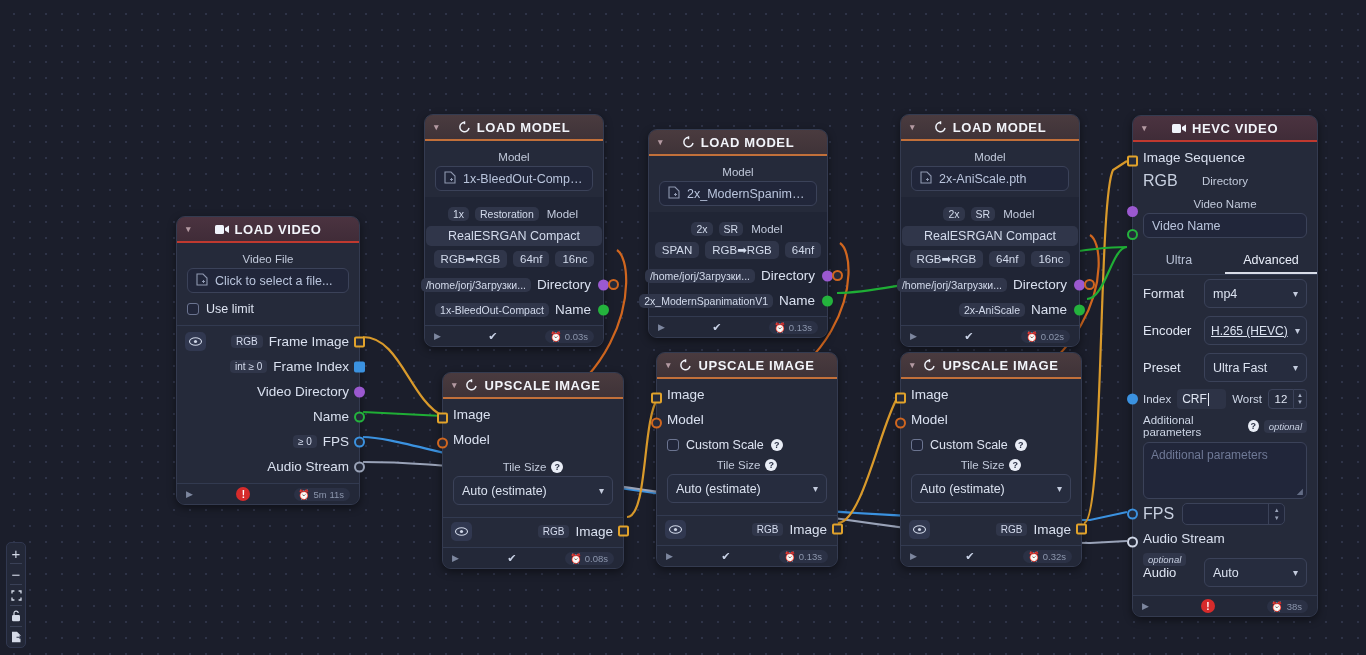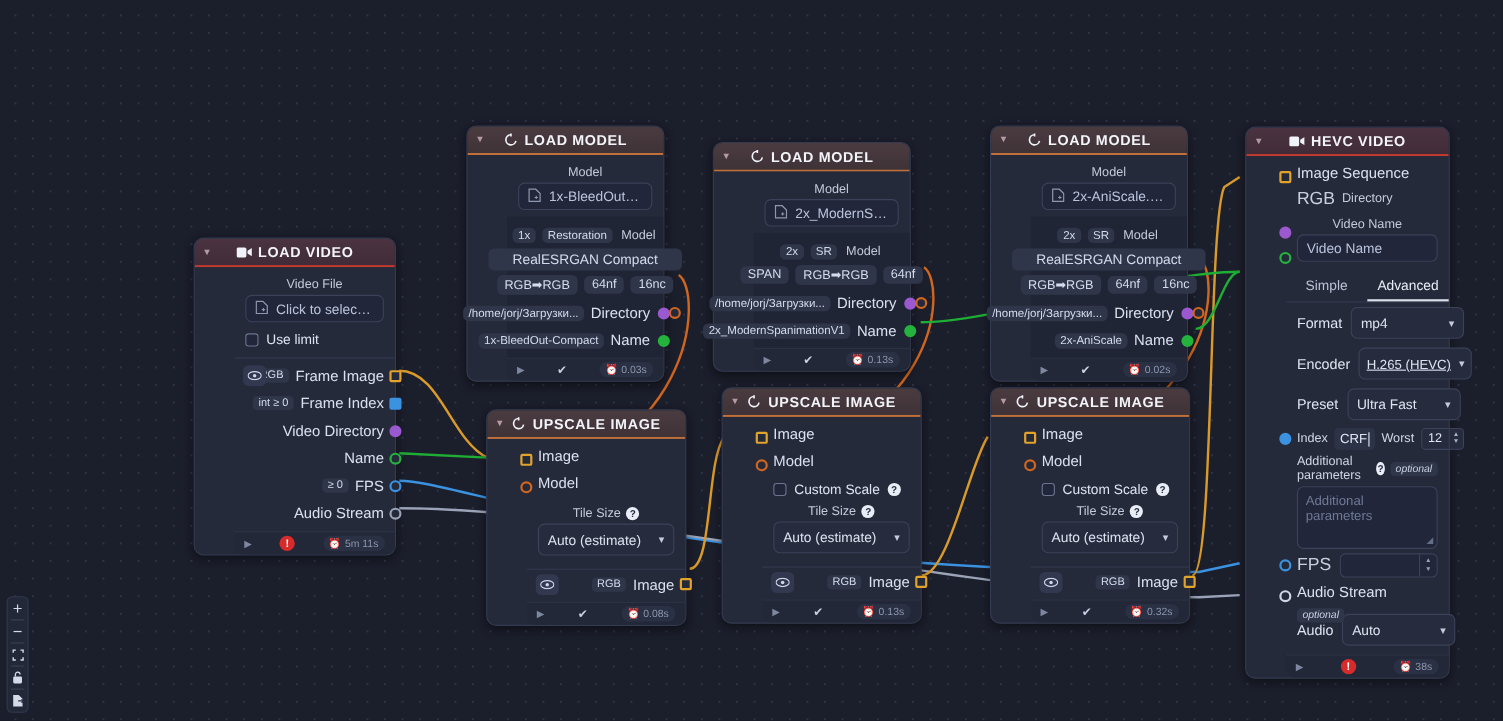--- a/index.html
+++ b/index.html
@@ -36,21 +36,21 @@
     font-size: 13px; font-weight: bold; letter-spacing: .6px; color: #f2f4fa;
     gap: 6px;
   }
   .nhead.brown { background: linear-gradient(180deg,#4a3b3f 0%,#3f3338 100%); border-bottom: 2px solid #c2703a; }
   .nhead.red   { background: linear-gradient(180deg,#4b3340 0%,#402c38 100%); border-bottom: 2px solid #c0392f; }
   .chev {
     position: absolute; left: 9px; top: 50%; transform: translateY(-50%);
     font-size: 9px; color: #b49aa2; line-height: 1;
   }
   .hicon { display: inline-flex; align-items: center; }
-  .nbody { padding: 6px 0 0 0; margin-left: 36px; }
+  .nbody { padding: 6px 0 0 0; }
 
   .section { padding: 2px 10px 6px; }
   .sublabel { text-align: center; font-size: 11.5px; color: #c2cadb; margin: 2px 0 3px; }
   .field {
     display: flex; align-items: center; gap: 7px;
     height: 25px; border: 1px solid #3b4259; border-radius: 6px;
     background: #21263a; padding: 0 8px; font-size: 12.5px;
   }
   .field.ph { color: #6f7996; }
   .field .val { color: #b9c4dc; overflow: hidden; white-space: nowrap; text-overflow: ellipsis; }
@@ -670,21 +670,21 @@
 
       <div class="section" style="position:relative; padding-top:0;">
         <div class="sublabel">Video Name</div>
         <span class="sock ci green" style="position:absolute; left:-6px; top:31px;"></span>
         <div class="field ph">
           <span class="val">Video Name</span>
         </div>
       </div>
 
       <div class="tabs">
-        <div class="tab">Simple</div>
+        <div class="tab">Ultra</div>
         <div class="tab on">Advanced</div>
       </div>
 
       <div class="prow">
         <span class="plab">Format</span>
         <div class="sel">
           <span>mp4</span>
           <span class="cv">▾</span>
         </div>
       </div>

